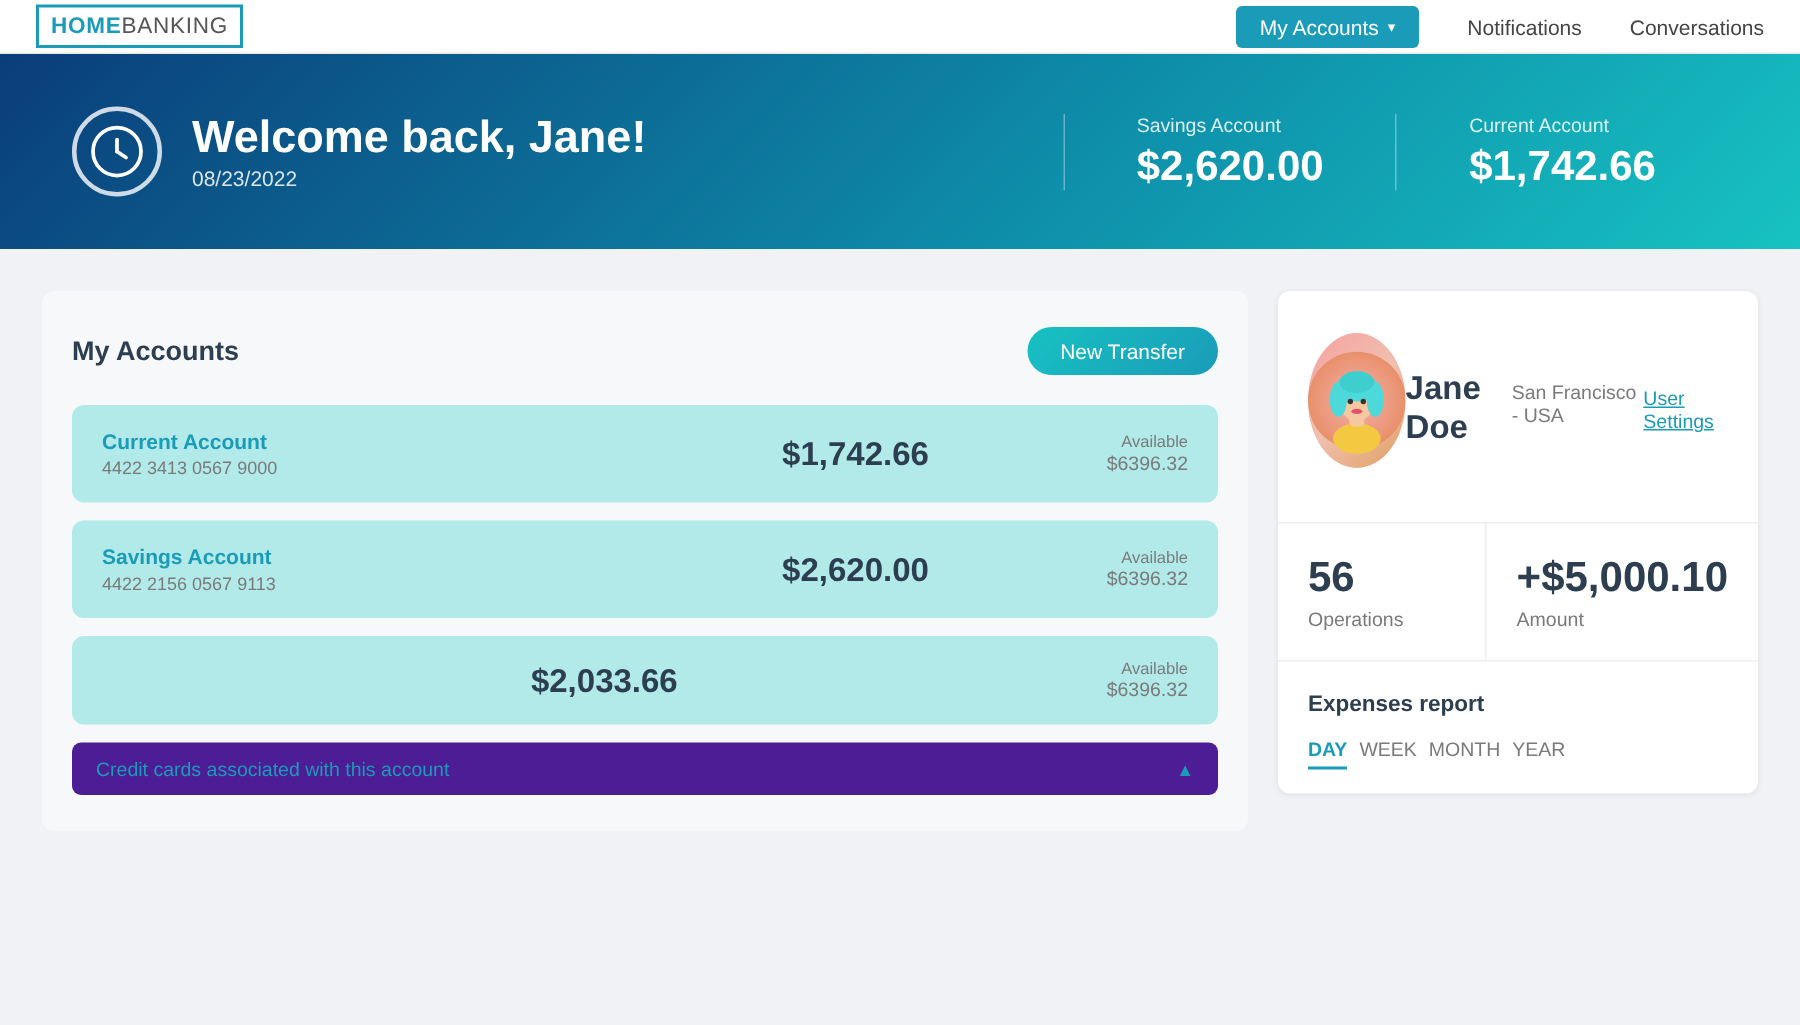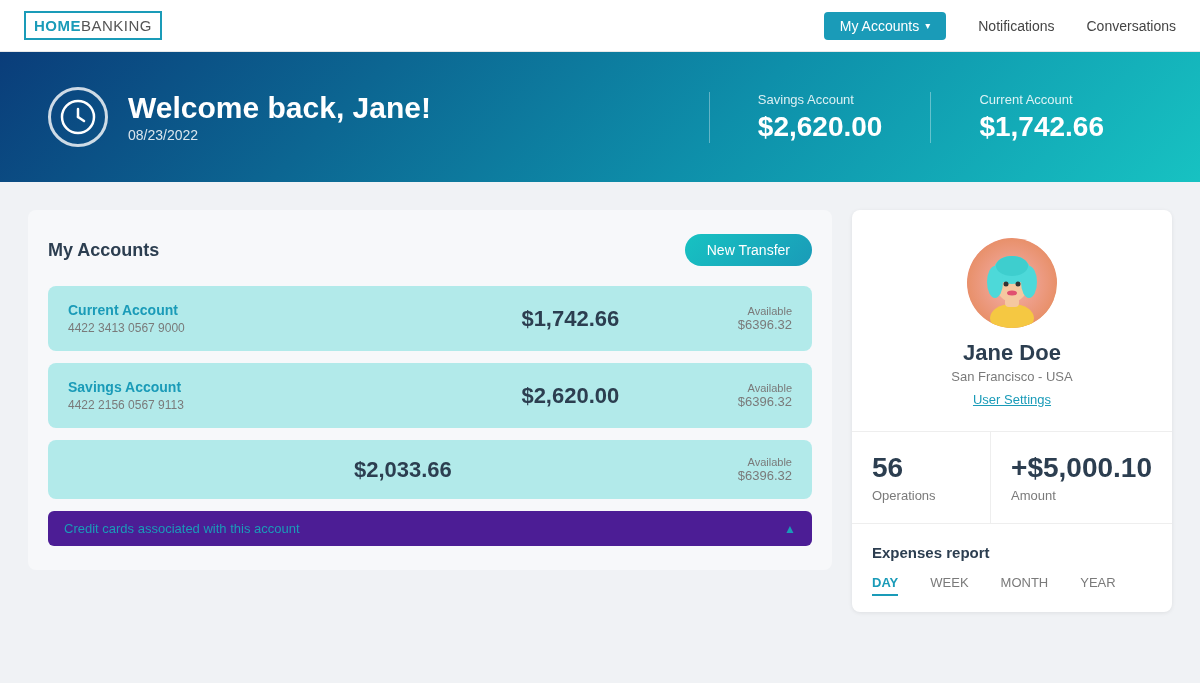--- a/index.html
+++ b/index.html
@@ -4,21 +4,21 @@
   <style>
     * { box-sizing: border-box; margin: 0; padding: 0; }
     body { font-family: 'Segoe UI', Arial, sans-serif; background: #f0f2f5; min-height: 683px; width: 1200px; overflow-x: hidden; }
 
     
     .navbar {
       background: #fff;
       display: flex;
       align-items: center;
       padding: 0 24px;
-      height: 52px;
+      height: 36px;
       border-bottom: 1px solid #e8e8e8;
     }
     .logo-box {
       border: 2px solid #1a9bb8;
       padding: 4px 8px;
       display: flex;
       align-items: center;
       margin-right: auto;
     }
     .logo-home { color: #1a9bb8; font-weight: 700; font-size: 15px; letter-spacing: 0.5px; }
@@ -143,21 +143,21 @@
       background: #fff;
       border-radius: 8px;
       overflow: hidden;
       box-shadow: 0 1px 4px rgba(0,0,0,0.08);
     }
 
     
     .profile-section {
       padding: 28px 20px 24px;
       display: flex;
-      flex-direction: column;
+      flex-direction: row;
       align-items: center;
       border-bottom: 1px solid #eee;
     }
     .avatar-container {
       width: 90px; height: 90px;
       border-radius: 50%;
       overflow: hidden;
       background: linear-gradient(135deg, #f5a0a0 0%, #f0c0b0 50%, #e0a060 100%);
       margin-bottom: 12px;
       display: flex; align-items: center; justify-content: center;
@@ -180,21 +180,21 @@
       border-right: 1px solid #eee;
     }
     .stat-item:last-child { border-right: none; }
     .stat-number { font-size: 28px; font-weight: 700; color: #2c3e50; }
     .stat-number.positive { color: #2c3e50; }
     .stat-label { color: #7a7a7a; font-size: 13px; margin-top: 4px; }
 
     
     .expenses-section { padding: 20px 20px 16px; }
     .expenses-title { font-size: 15px; font-weight: 700; color: #2c3e50; margin-bottom: 14px; }
-    .expenses-tabs { display: flex; gap: 32px; }
+    .expenses-tabs { display: flex; gap: 8px; }
     .exp-tab {
       font-size: 13px;
       color: #7a7a7a;
       cursor: pointer;
       padding-bottom: 4px;
     }
     .exp-tab.active {
       color: #1a9bb8;
       border-bottom: 2px solid #1a9bb8;
       font-weight: 600;

